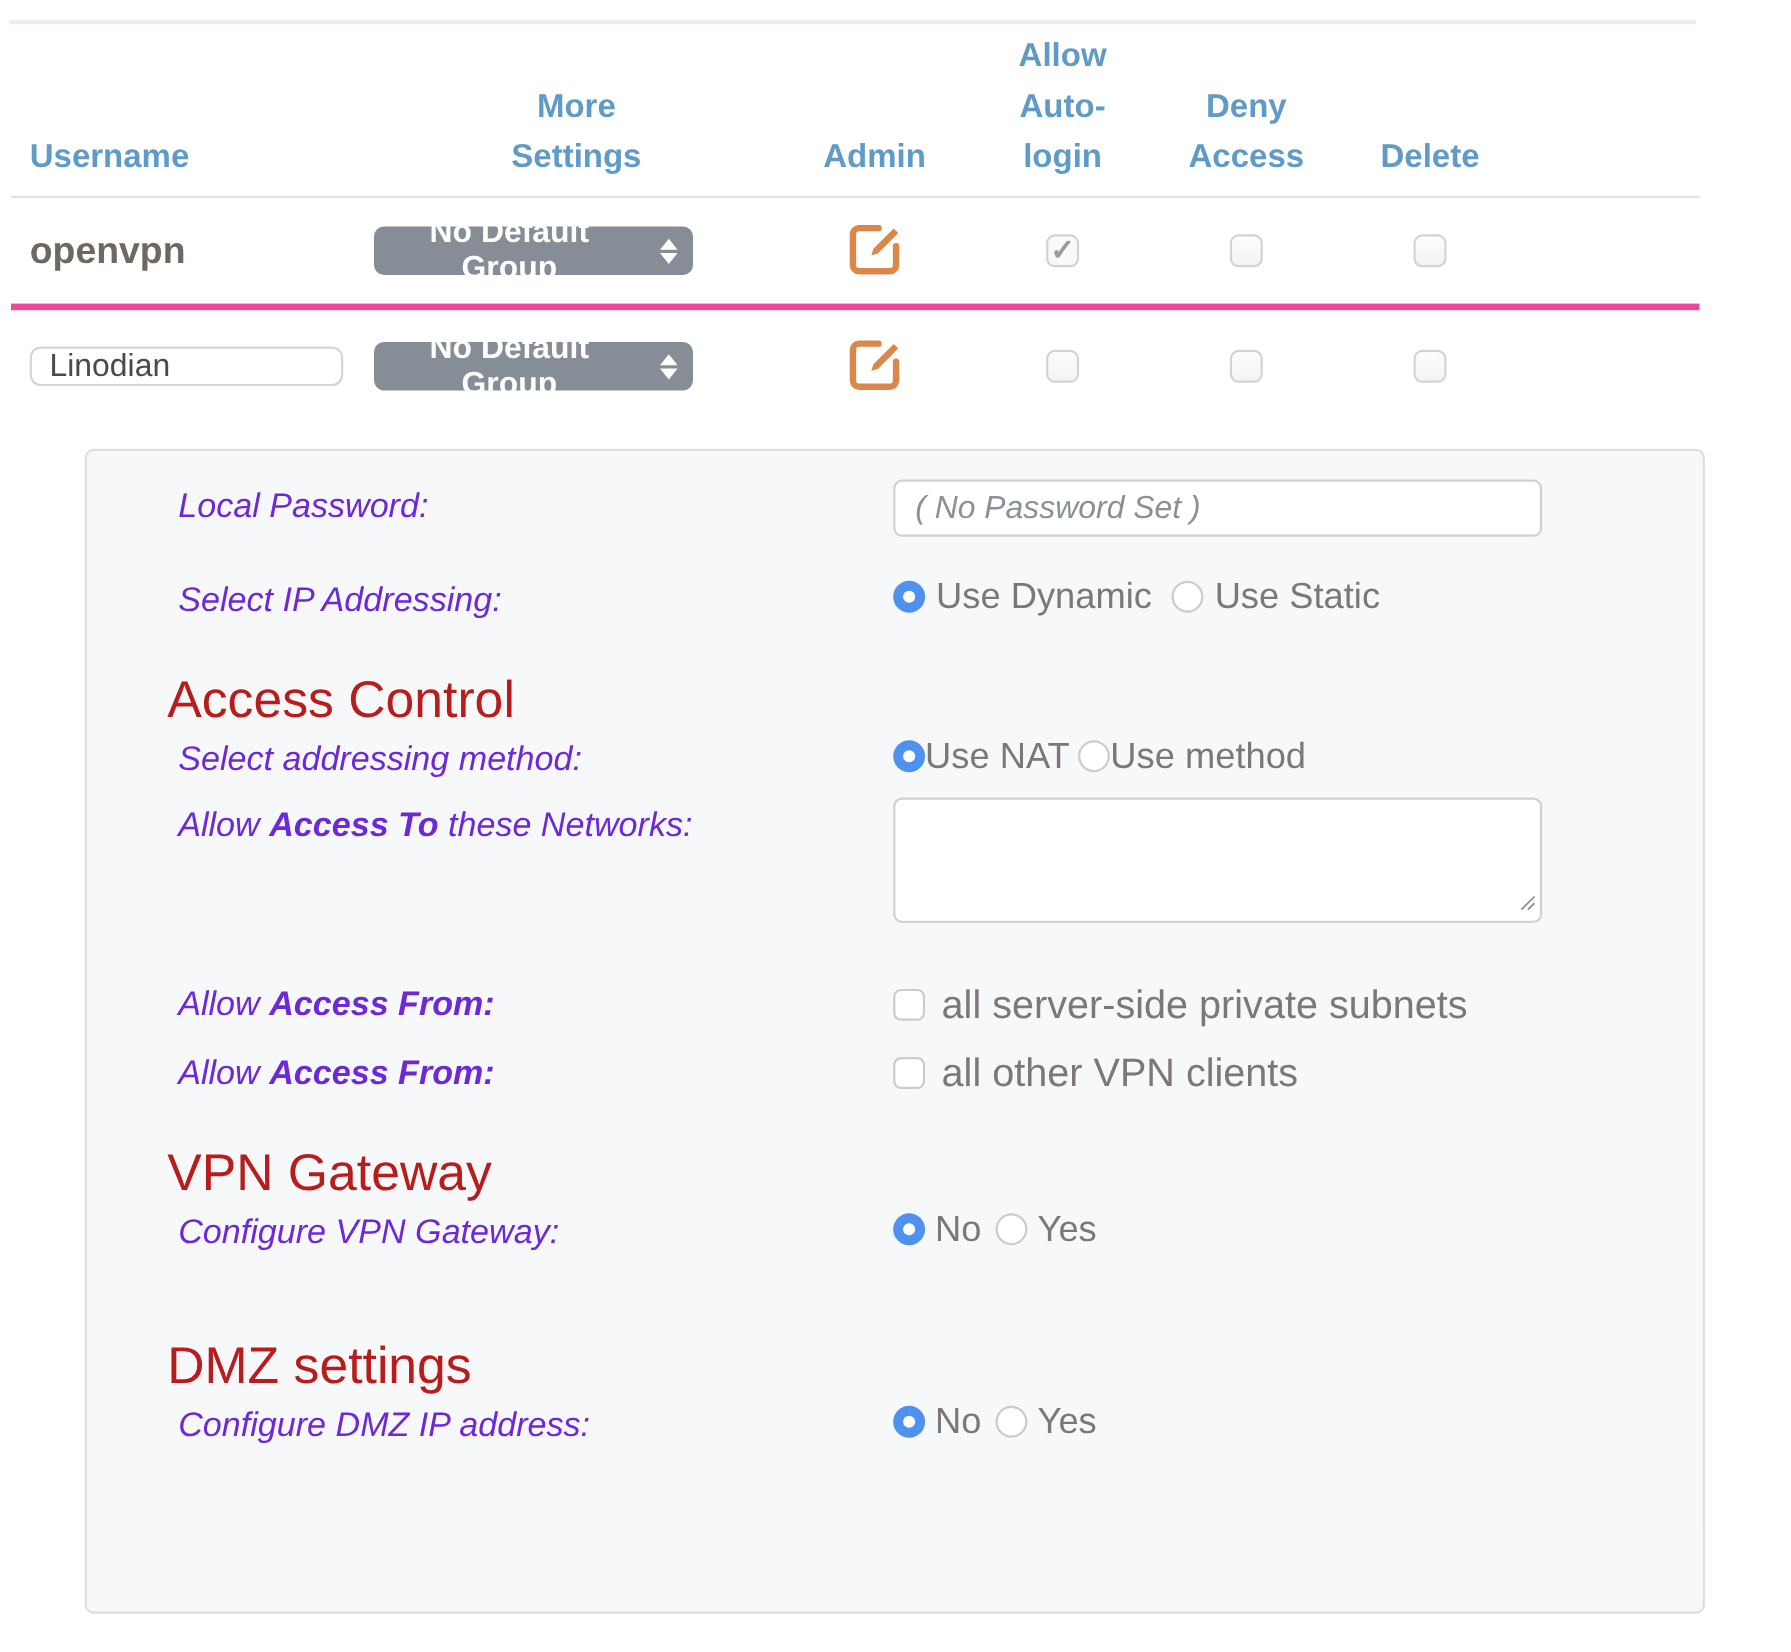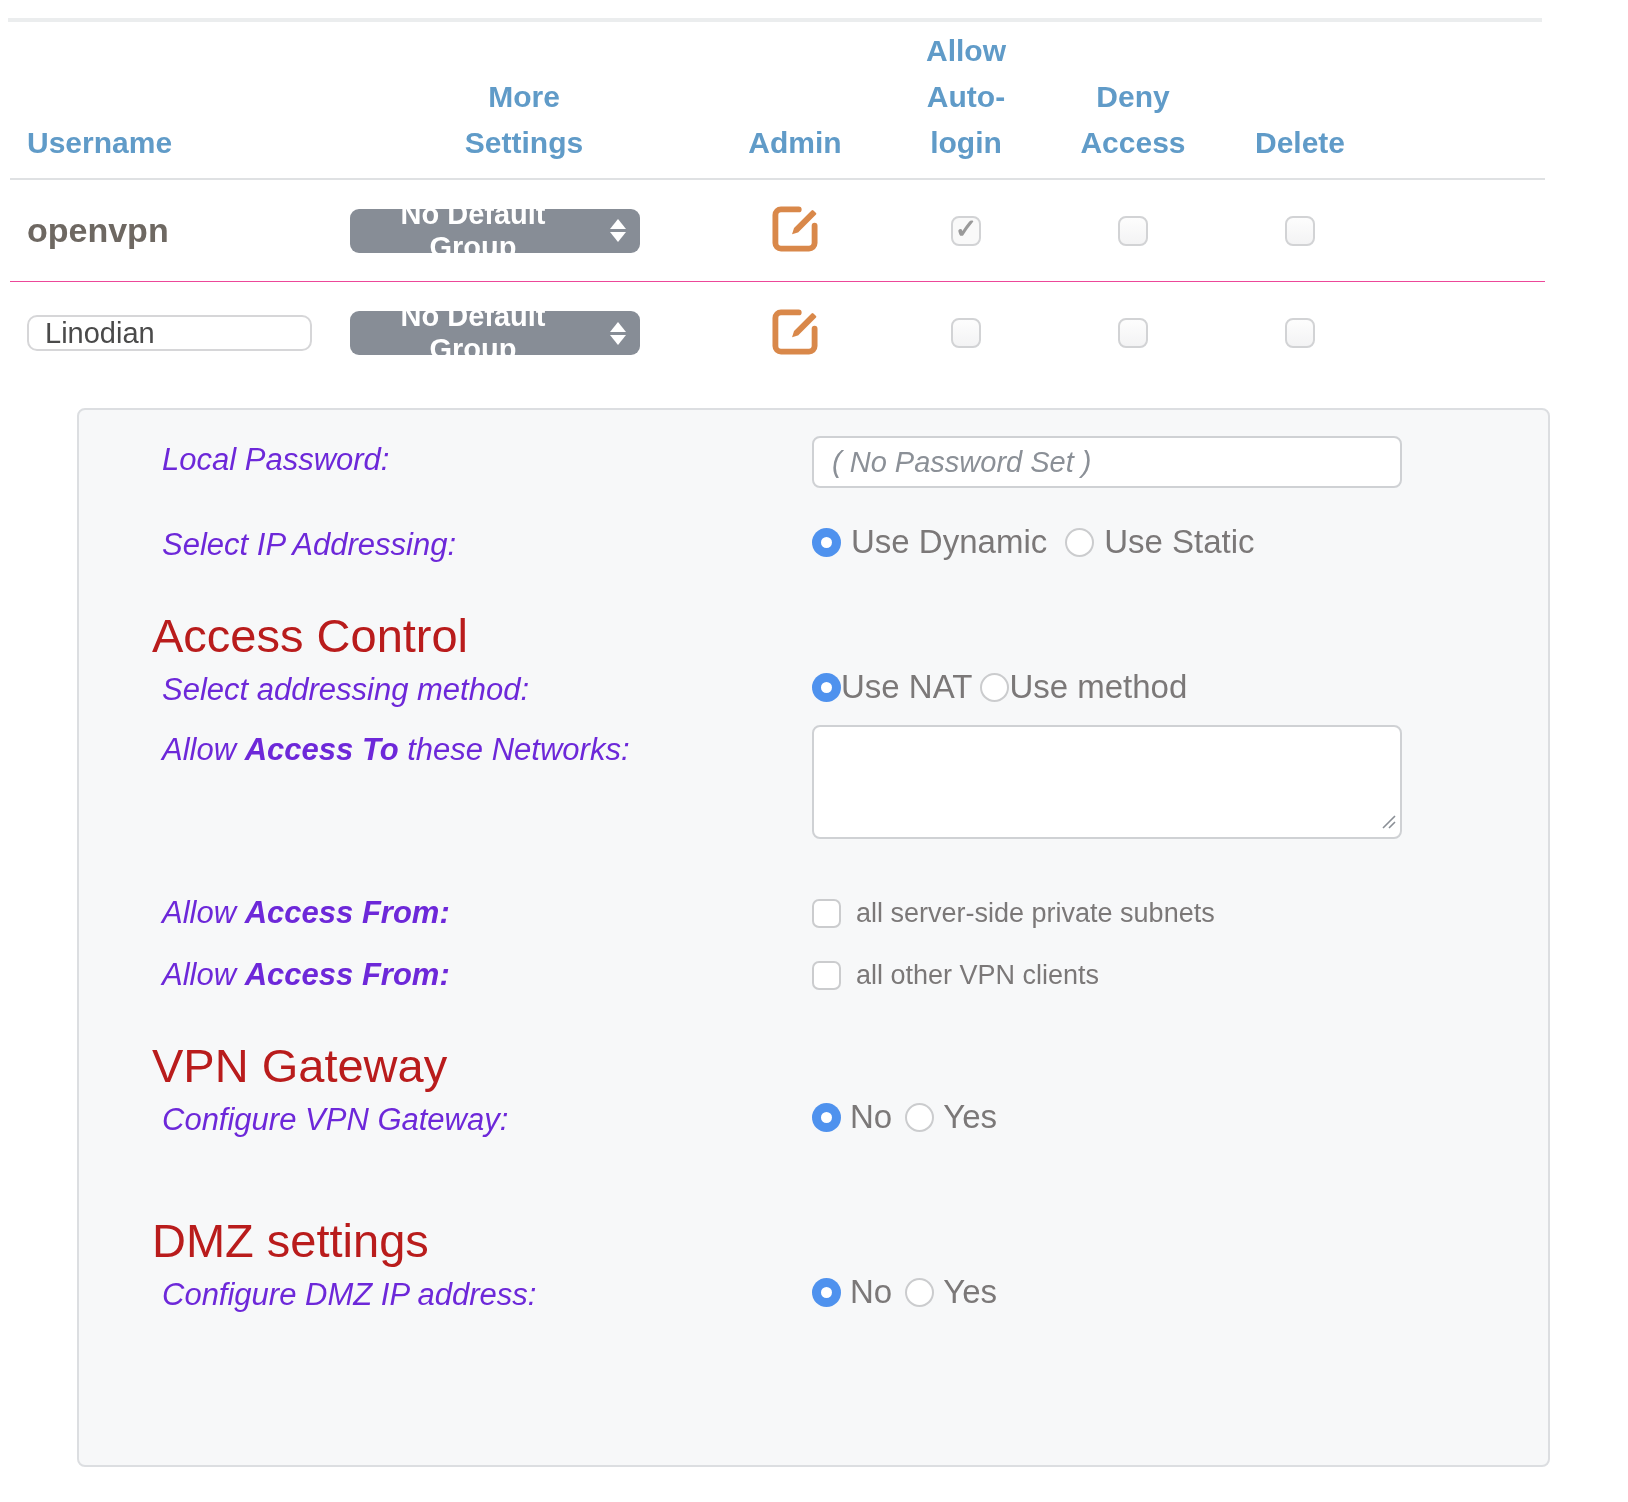--- a/index.html
+++ b/index.html
@@ -19,29 +19,29 @@
     align-items:center;
   }
   .thead { align-items:end; padding-bottom:12px; border-bottom:2px solid #dfe1e3; }
   .th {
     color:#609bc8; font-weight:bold; font-size:30px; line-height:46px;
     white-space:pre-line; text-align:center;
   }
   .th.left { text-align:left; }
   .th.c1 { padding-left:17px; }
   .trow { min-height:102px; }
-  .trow.sep { border-bottom:1px solid #ec4899; }
+  .trow.sep { border-bottom:6px solid #ec4899; }
   .uname { font-size:34px; font-weight:bold; color:#6e6862; padding-left:17px; }
   .uinput {
     margin-left:17px; width:285px; height:36px; border:2px solid #d6d6d8; border-radius:10px;
     font-family:"Liberation Sans",sans-serif; font-size:29px; color:#4a4a4a; padding:0 16px;
     background:#fff; outline:none;
   }
   .gsel {
-    display:inline-flex; align-items:center; gap:32px; margin-left:16px;
+    display:inline-flex; align-items:center; gap:32px; margin-left:6px;
     background:#878d96; color:#fff; border-radius:9px; height:44px; padding:0 14px 0 18px;
     font-size:29px; font-weight:bold; cursor:pointer; border:none; width:290px; justify-content:space-between;
   }
   .gsel .arrows { display:flex; flex-direction:column; align-items:center; gap:3px; }
   .gsel .arrows i { width:0; height:0; border-left:8px solid transparent; border-right:8px solid transparent; display:block; }
   .gsel .arrows .up { border-bottom:10px solid #fff; }
   .gsel .arrows .dn { border-top:10px solid #fff; }
   .cellc { display:flex; justify-content:center; align-items:center; }
   .editbtn { background:none; border:none; cursor:pointer; display:flex; }
   .cb {
@@ -74,21 +74,21 @@
   .ta-handle { position:absolute; right:5px; bottom:5px; pointer-events:none; }
 
   .radio { width:29px; height:29px; border-radius:50%; flex:none; position:relative; }
   .radio.on { background:#4f92ee; }
   .radio.on::after { content:""; position:absolute; left:9px; top:9px; width:11px; height:11px; border-radius:50%; background:#fff; }
   .radio.off { background:#fff; border:2px solid #cbccce; }
   .rlabel { font-size:33px; color:#7b7878; margin-left:10px; margin-right:18px; line-height:38px; }
   .ctl.tight .rlabel { margin-left:0; margin-right:8px; }
   .ctl.ny .rlabel { margin-left:9px; margin-right:13px; }
   .pcb { width:29px; height:29px; border:2px solid #cbccce; border-radius:7px; background:#fff; flex:none; }
-  .cblabel { font-size:27px; color:#7b7878; margin-left:15px; line-height:38px; }
+  .cblabel { font-size:36px; color:#7b7878; margin-left:15px; line-height:38px; }
 </style>
 </head>
 <body>
 
 <div class="top-rule"></div>
 
 <div class="utable">
   <div class="thead">
     <div class="th left c1">Username</div>
     <div class="th">More

